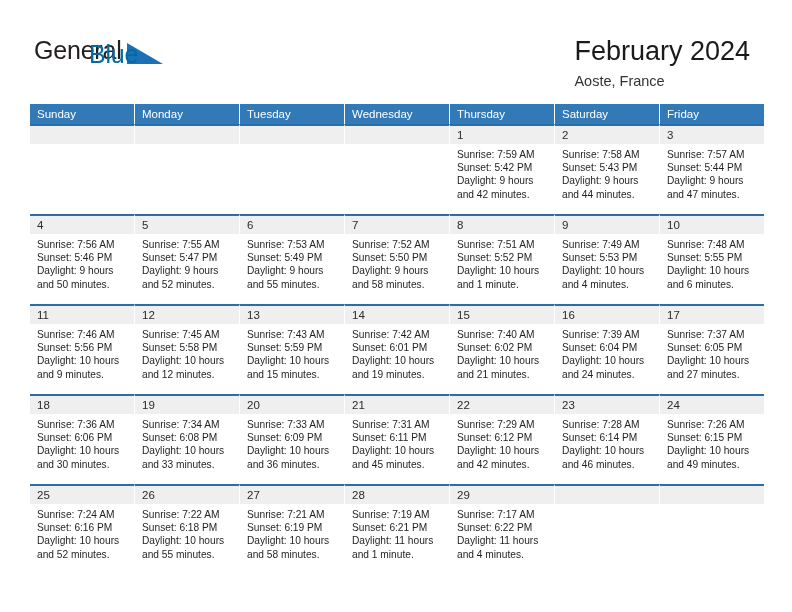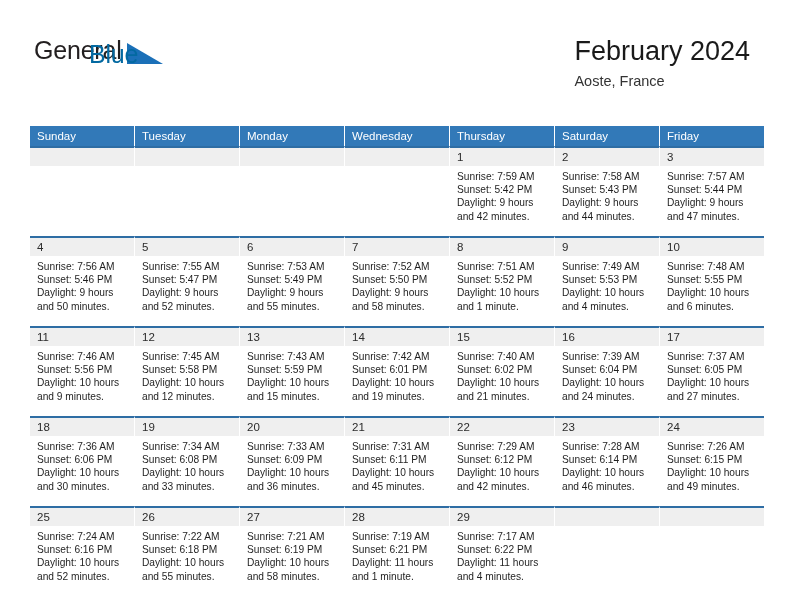--- a/index.html
+++ b/index.html
@@ -89,21 +89,20 @@
   
   .calendar {
     position: absolute;
     left: 30px;
     top: 104px;
     width: 734px;
   }
   .weekday-row {
     display: flex;
     width: 100%;
-    margin-top: 22px;
   }
   .weekday {
     flex: 1 1 0;
     background: #3279b8;
     color: #ffffff;
     font-size: 11.5px;
     line-height: 20px;
     height: 20px;
     padding: 0 0 0 7px;
     box-sizing: border-box;
@@ -170,22 +169,22 @@
     <div class="title-block">
       <div class="cal-title">February 2024</div>
       <div class="cal-subtitle">Aoste, France</div>
     </div>
 
   </div>
 
   <div class="calendar">
     <div class="weekday-row" id="weekday-row">
         <div class="weekday">Sunday</div>
+        <div class="weekday">Monday</div>
         <div class="weekday">Tuesday</div>
-        <div class="weekday">Monday</div>
         <div class="weekday">Wednesday</div>
         <div class="weekday">Thursday</div>
         <div class="weekday">Saturday</div>
         <div class="weekday">Friday</div>
       </div>
     <div id="weeks-container">
         <div class="week-row">
           <div class="day-cell empty">
             <div class="day-number"></div>
             <div class="day-body"></div>

